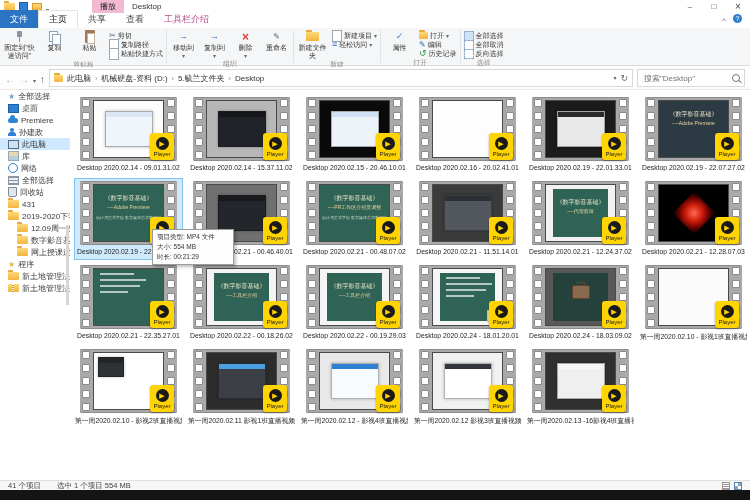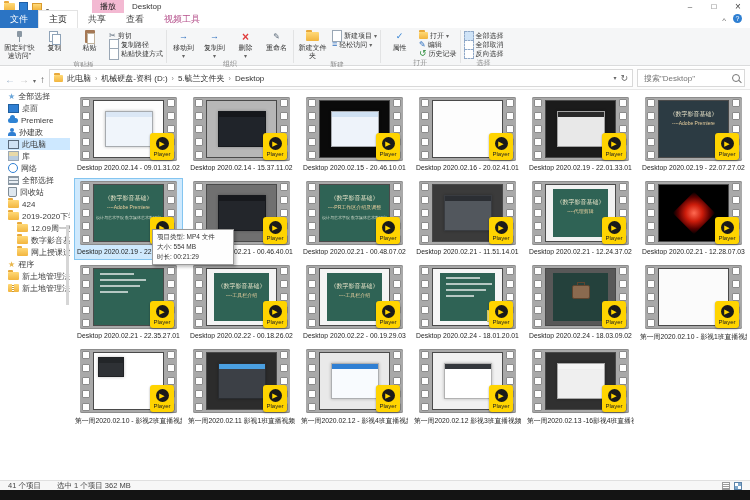--- a/index.html
+++ b/index.html
@@ -160,21 +160,21 @@
     <div class="wbtn wmax"></div>
     <div class="wbtn wclose"></div>
   </div>
 </div>
 
 <div class="tabrow">
   <div class="tab file">文件</div>
   <div class="tab active">主页</div>
   <div class="tab">共享</div>
   <div class="tab">查看</div>
-  <div class="tab ctx">视频工具</div>
+  <div class="tab ctx">工具栏介绍</div>
   <div class="tabrow-right">
     <i class="gi gi-chevup"></i>
     <span class="helpbadge"></span>
   </div>
 </div>
 
 <div class="ribbon">
   <div class="rgroup">
     <div class="rbody">
       <div class="bigbtn">
@@ -377,21 +377,21 @@
     <div class="side-item" style="padding-left: 8px;">
       <span class="si si-cpl"></span>
       <span class="slabel">全部选择</span>
     </div>
     <div class="side-item" style="padding-left: 8px;">
       <span class="si si-bin"></span>
       <span class="slabel">回收站</span>
     </div>
     <div class="side-item" style="padding-left: 8px;">
       <span class="si si-folder"></span>
-      <span class="slabel">424</span>
+      <span class="slabel">431</span>
     </div>
     <div class="side-item" style="padding-left: 8px;">
       <span class="si si-folder"></span>
       <span class="slabel">2019-2020下学期数</span>
     </div>
     <div class="side-item" style="padding-left: 17px;">
       <span class="si si-folder"></span>
       <span class="slabel">12.09周一交</span>
     </div>
     <div class="side-item" style="padding-left: 17px;">
@@ -972,19 +972,19 @@
 </div>
 
 <div class="tooltip">
     <div>项目类型: MP4 文件</div>
     <div>大小: 554 MB</div>
     <div>时长: 00:21:29</div>
   </div>
 
 <div class="status">
   <span>41 个项目</span>
-  <span>选中 1 个项目 362 MB</span>
+  <span>选中 1 个项目 554 MB</span>
   <span class="right">
     <span class="vi vi-list"></span>
     <span class="vi vi-thumb"></span>
   </span>
 </div>
 <div class="blackbar"></div>
 
 </body></html>

